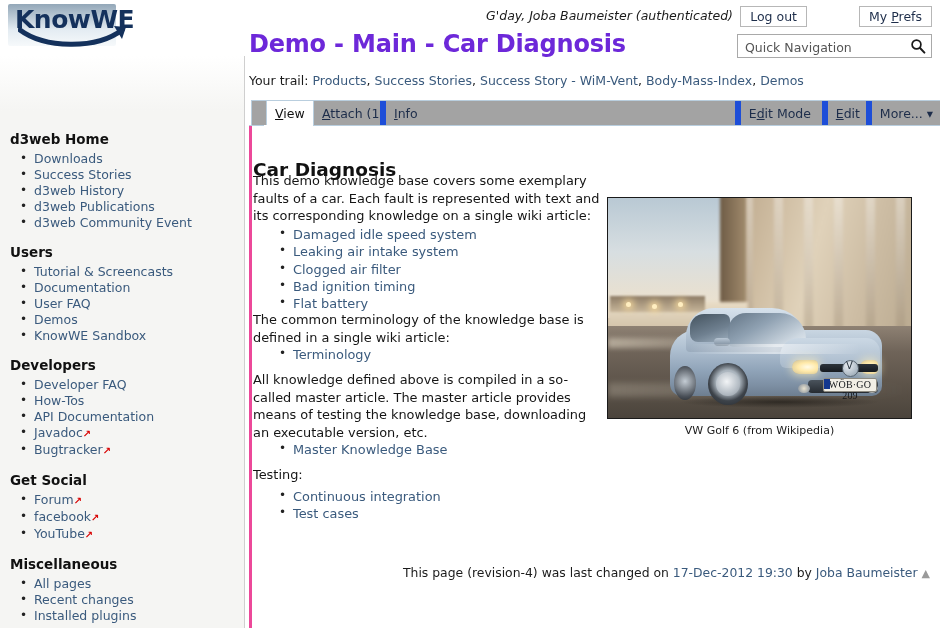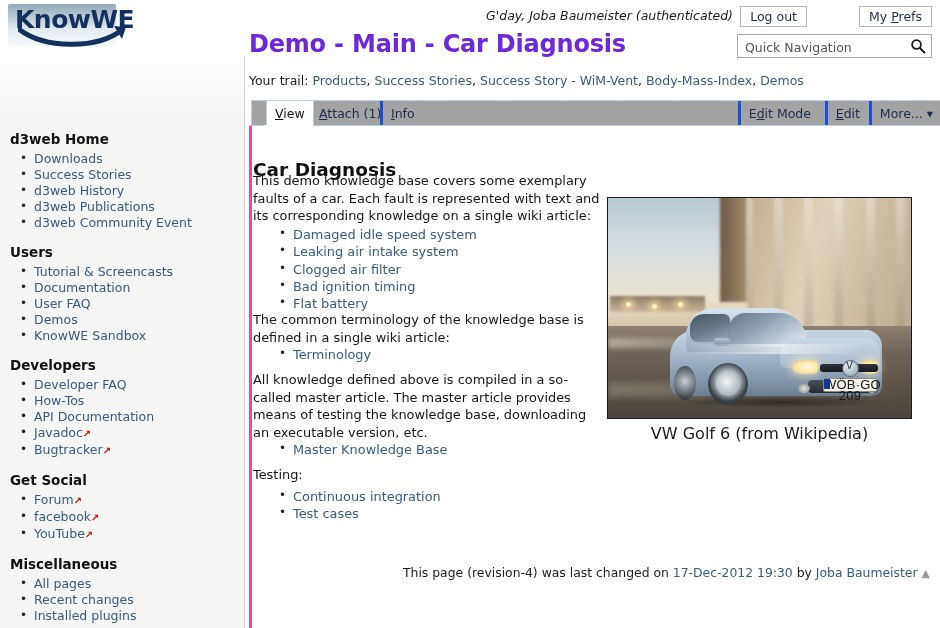--- a/index.html
+++ b/index.html
@@ -85,21 +85,21 @@
   #tabbar-line {
     position: absolute; left: 249px; top: 125px; width: 691px; height: 1px;
     background: #b9cede;
   }
   .tab {
     position: absolute; top: 0; height: 25px; line-height: 25px;
     font-size: 12.5px; color: #1d2d4a;
     padding: 0 8px; white-space: nowrap; cursor: pointer;
     box-sizing: border-box;
   }
-  .tab.sep { border-left: 3px solid #1d4ed8; }
+  .tab.sep { border-left: 6px solid #1d4ed8; }
   .tab.active {
     background: #ffffff;
     border-left: 1px solid #b9cede;
     border-right: 1px solid #b9cede;
     color: #111111;
     z-index: 3;
   }
   #tab-view { left: 14px; }
   #tab-attach { left: 56px; }
   #tab-info { left: 128px; }
@@ -171,21 +171,21 @@
   #list4 { top: 362px; }
 
   
   #figure { position: absolute; left: 354px; top: 71px; }
   #photo {
     position: relative; width: 303px; height: 220px;
     border: 1px solid #1a1a1a; overflow: hidden; background: #cbb49b;
   }
   #fig-caption {
     width: 305px; text-align: center; margin-top: 5px;
-    font-size: 16px; color: #1b1b1b;
+    font-size: 11px; color: #1b1b1b;
   }
 
   
   .ph { position: absolute; }
   #sky { left:0; top:0; width:303px; height:120px;
     background: linear-gradient(to bottom, #b9c9d4 0%, #d7dee1 45%, #e7e0d2 78%, #efe2cd 100%); }
   #bldg { left:118px; top:-4px; width:190px; height:150px;
     background: linear-gradient(105deg, #b9a488 0%, #cdbba0 22%, #e0d2ba 45%, #cdbda4 70%, #b9a98f 100%);
     filter: blur(1.2px); }
   .bcol { position:absolute; top:0; width:9px; height:150px;
@@ -254,22 +254,22 @@
     background: radial-gradient(circle at 35% 30%, #e9eef3, #8d9dab);
     border:1px solid #5a6773;
   }
   #vw-badge::after {
     content:"V"; position:absolute; left:3px; top:-1px; font-size:10px; color:#2c3843;
     font-family:"DejaVu Sans", sans-serif;
   }
   #plate {
     position:absolute; left:153px; top:70px; width:52px; height:12px;
     background:#f2efe6; border:1px solid #8d8a80; border-radius:2px;
-    font-size:13px; line-height:11px; color:#15181c; text-align:center;
-    letter-spacing:.2px; font-family:Liberation Sans, sans-serif;
+    font-size:10px; line-height:11px; color:#15181c; text-align:center;
+    letter-spacing:.2px; font-family:Liberation Serif, serif;
   }
   #plate-eu {
     position:absolute; left:0; top:0; width:6px; height:10px; background:#14388f;
   }
   .fog {
     position:absolute; top:76px; width:12px; height:9px; border-radius:50%;
     background: radial-gradient(circle,#e8e2cf,#7c8896);
   }
   #fog-l { left:128px; }
   #fog-r { left:196px; }

